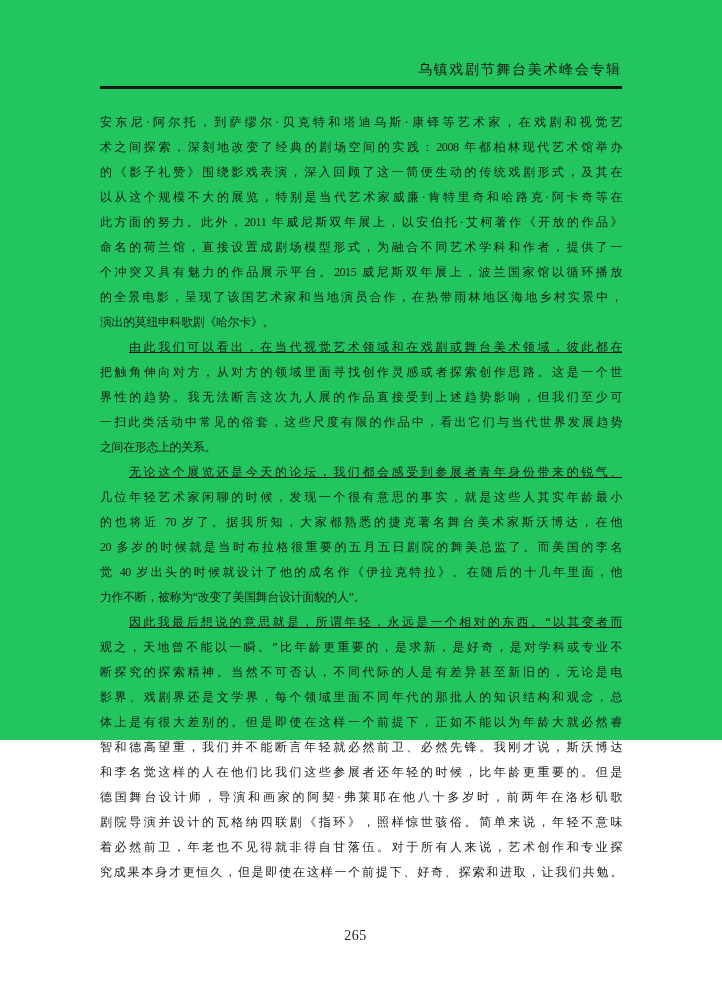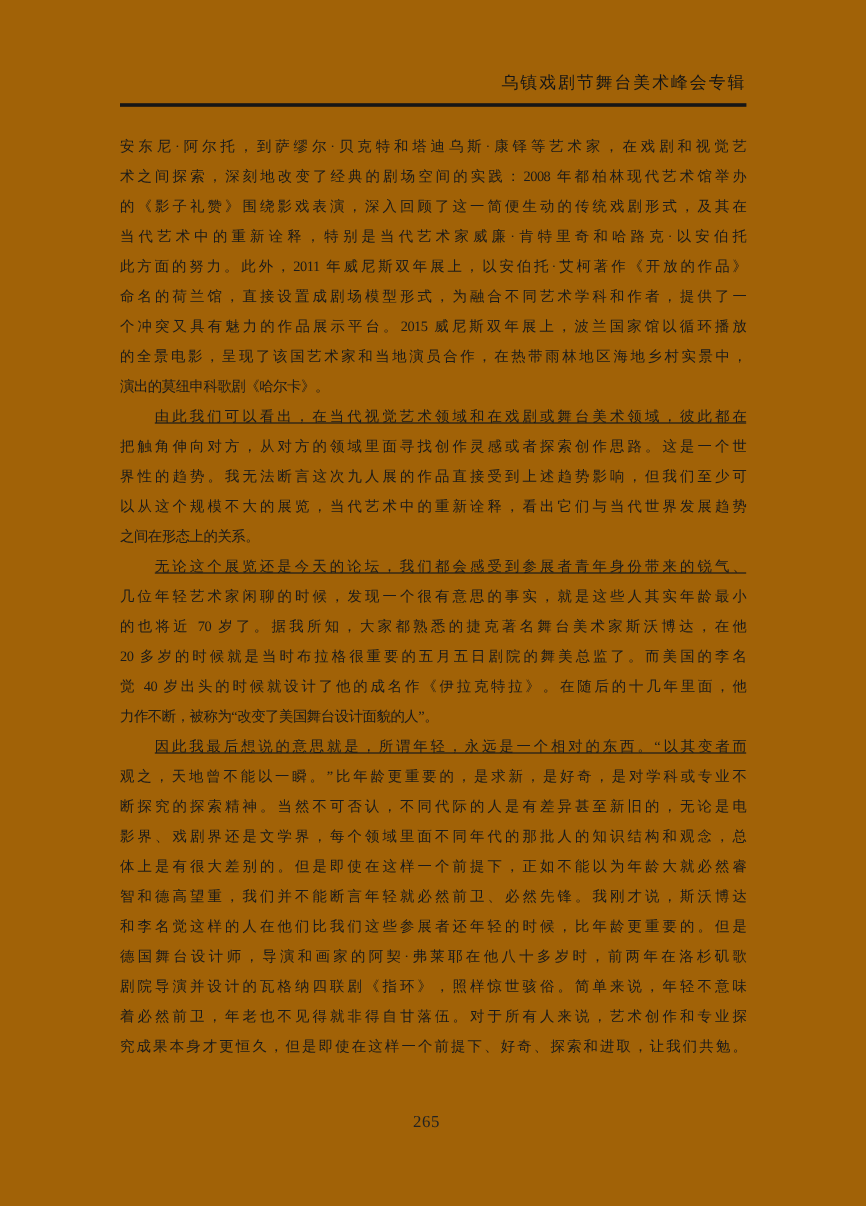--- a/index.html
+++ b/index.html
@@ -6,22 +6,22 @@
   body {
     width: 722px; height: 1005px;
     background: #ffffff;
     font-family: "Liberation Serif", serif;
     color: #1a1a1a;
     position: relative;
     overflow: hidden;
   }
   .page {
     position: absolute; top: 0; left: 0;
-    width: 722px; height: 1005px;
-    background: #a16207;
+    width: 722px; height: 740px;
+    background: #22c55e;
   }
   .running-head {
     position: absolute;
     top: 61px; left: 100px; width: 522px;
     text-align: right;
     font-size: 14px;
     letter-spacing: 1.7px;
     line-height: 17px;
     color: #161616;
     white-space: nowrap;
@@ -72,32 +72,32 @@
 
   <div class="running-head">乌镇戏剧节舞台美术峰会专辑</div>
 
   <div class="head-rule"></div>
 
   <div class="text-body" id="text-body">
       <div class="paragraph">
         <div class="line">安东尼·阿尔托，到萨缪尔·贝克特和塔迪乌斯·康铎等艺术家，在戏剧和视觉艺</div>
         <div class="line">术之间探索，深刻地改变了经典的剧场空间的实践：2008 年都柏林现代艺术馆举办</div>
         <div class="line">的《影子礼赞》围绕影戏表演，深入回顾了这一简便生动的传统戏剧形式，及其在</div>
-        <div class="line">当代艺术中的重新诠释，特别是当代艺术家威廉·肯特里奇和哈路克·以安伯托</div>
+        <div class="line">以从这个规模不大的展览，特别是当代艺术家威廉·肯特里奇和哈路克·阿卡奇等在</div>
         <div class="line">此方面的努力。此外，2011 年威尼斯双年展上，以安伯托·艾柯著作《开放的作品》</div>
         <div class="line">命名的荷兰馆，直接设置成剧场模型形式，为融合不同艺术学科和作者，提供了一</div>
         <div class="line">个冲突又具有魅力的作品展示平台。2015 威尼斯双年展上，波兰国家馆以循环播放</div>
         <div class="line">的全景电影，呈现了该国艺术家和当地演员合作，在热带雨林地区海地乡村实景中，</div>
         <div class="line lastline">演出的莫纽申科歌剧《哈尔卡》。</div>
       </div>
       <div class="paragraph">
         <div class="line indent">由此我们可以看出，在当代视觉艺术领域和在戏剧或舞台美术领域，彼此都在</div>
         <div class="line">把触角伸向对方，从对方的领域里面寻找创作灵感或者探索创作思路。这是一个世</div>
         <div class="line">界性的趋势。我无法断言这次九人展的作品直接受到上述趋势影响，但我们至少可</div>
-        <div class="line">以从这个规模不大的展览，当代艺术中的重新诠释，看出它们与当代世界发展趋势</div>
+        <div class="line">一扫此类活动中常见的俗套，这些尺度有限的作品中，看出它们与当代世界发展趋势</div>
         <div class="line lastline">之间在形态上的关系。</div>
       </div>
       <div class="paragraph">
         <div class="line indent">无论这个展览还是今天的论坛，我们都会感受到参展者青年身份带来的锐气、</div>
         <div class="line">几位年轻艺术家闲聊的时候，发现一个很有意思的事实，就是这些人其实年龄最小</div>
         <div class="line">的也将近 70 岁了。据我所知，大家都熟悉的捷克著名舞台美术家斯沃博达，在他</div>
         <div class="line">20 多岁的时候就是当时布拉格很重要的五月五日剧院的舞美总监了。而美国的李名</div>
         <div class="line">觉 40 岁出头的时候就设计了他的成名作《伊拉克特拉》。在随后的十几年里面，他</div>
         <div class="line lastline">力作不断，被称为“改变了美国舞台设计面貌的人”。</div>
       </div>

